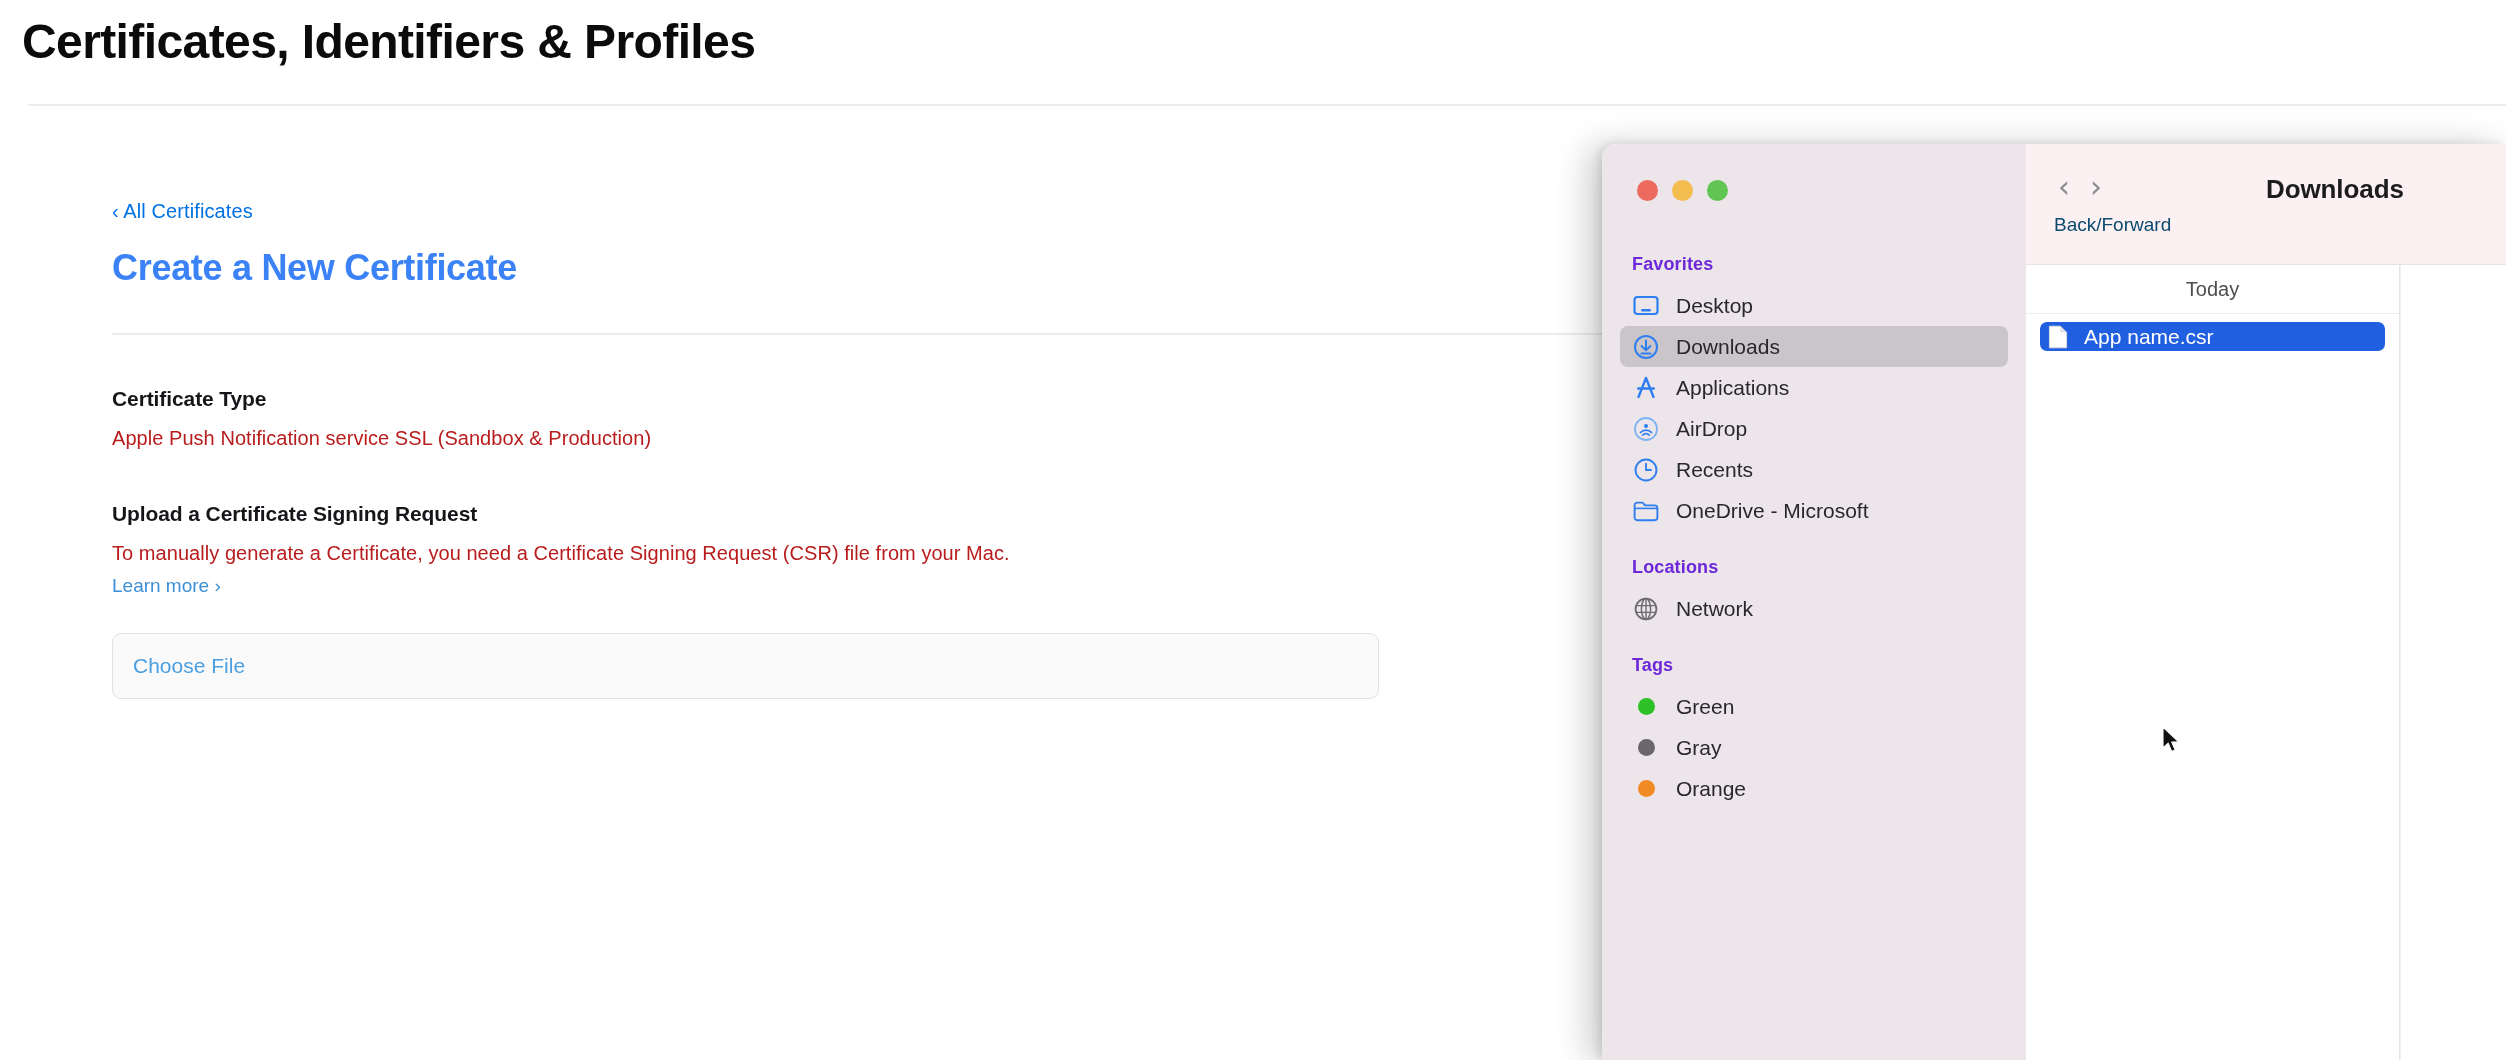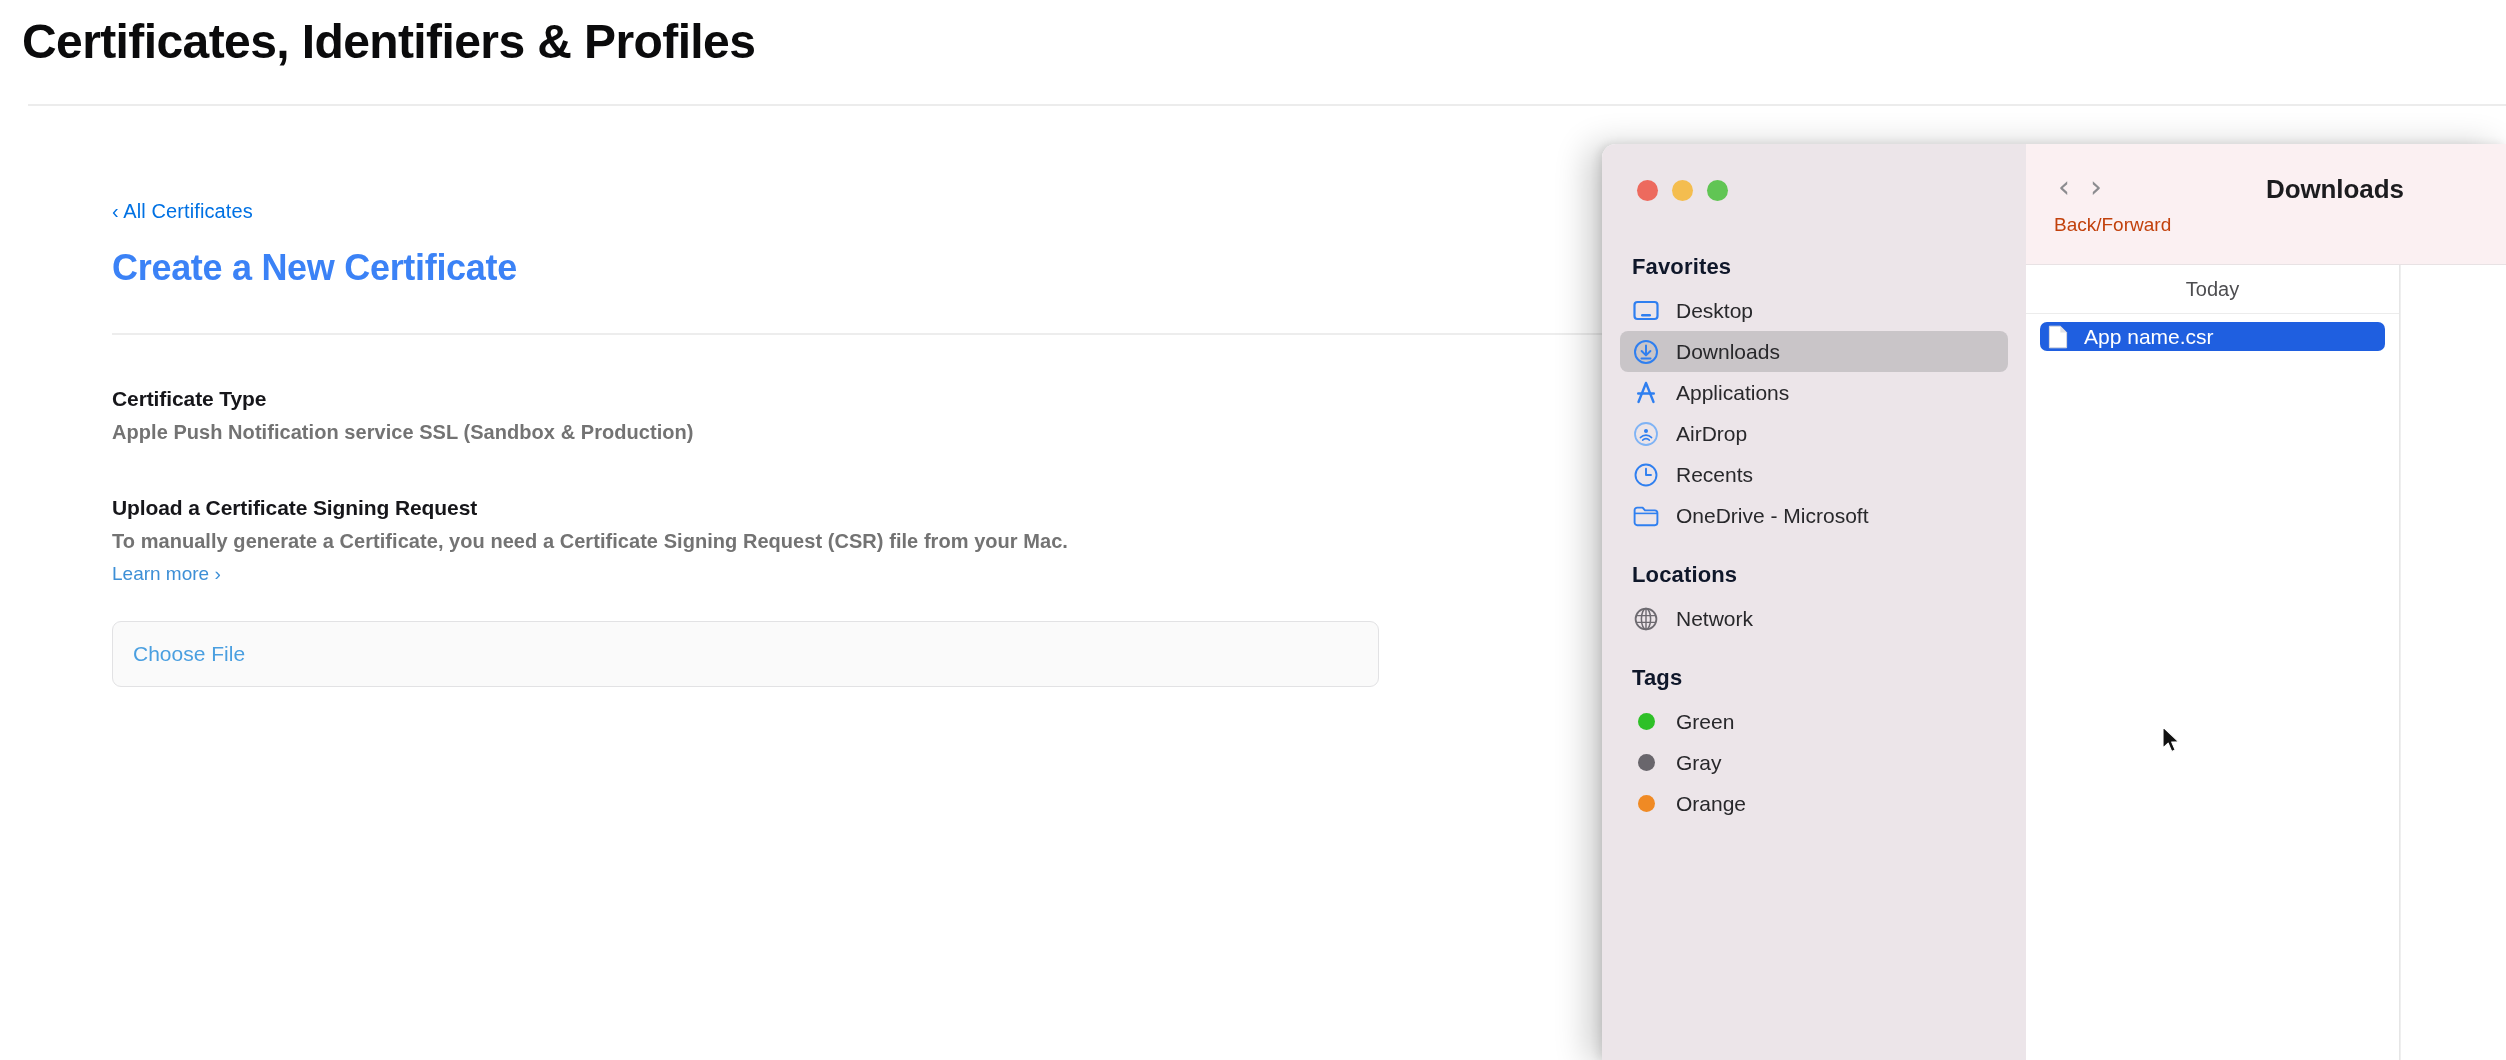--- a/index.html
+++ b/index.html
@@ -68,25 +68,24 @@
   .block {
     margin-top: 52px;
   }
   .block-head {
     font-size: 21px;
     font-weight: bold;
     color: #16161a;
     letter-spacing: -0.1px;
   }
   .block-sub {
-    margin-top: 10px;
+    margin-top: 16px;
     font-size: 20px;
-    color: #737373;
+    color: #b91c1c;
     letter-spacing: 0.05px;
-    font-weight: bold;
   }
   .block-link {
     margin-top: 10px;
     font-size: 19px;
     color: #3d8fd6;
     cursor: pointer;
     display: inline-block;
   }
   #choose-file-box {
     margin-top: 36px;
@@ -142,23 +141,23 @@
     cursor: pointer;
   }
   #sidebar-scroll {
     position: absolute;
     top: 84px;
     left: 0;
     right: 0;
     bottom: 0;
   }
   .side-group-label {
-    font-size: 22px;
+    font-size: 18px;
     font-weight: bold;
-    color: #0f172a;
+    color: #6d28d9;
     padding: 0 0 0 30px;
     margin-top: 26px;
     margin-bottom: 10px;
     letter-spacing: 0.15px;
   }
   .side-item {
     display: flex;
     align-items: center;
     height: 41px;
     margin: 0 18px;
@@ -216,21 +215,21 @@
     color: #8c8c90;
     line-height: 1;
     cursor: pointer;
     font-family: "DejaVu Sans", sans-serif;
   }
   #back-forward-label {
     position: absolute;
     left: 28px;
     top: 70px;
     font-size: 19px;
-    color: #c2410c;
+    color: #0c4a6e;
   }
   #dialog-title {
     position: absolute;
     left: 240px;
     top: 30px;
     font-size: 26px;
     font-weight: bold;
     color: #1c1c1f;
     letter-spacing: -0.1px;
   }

